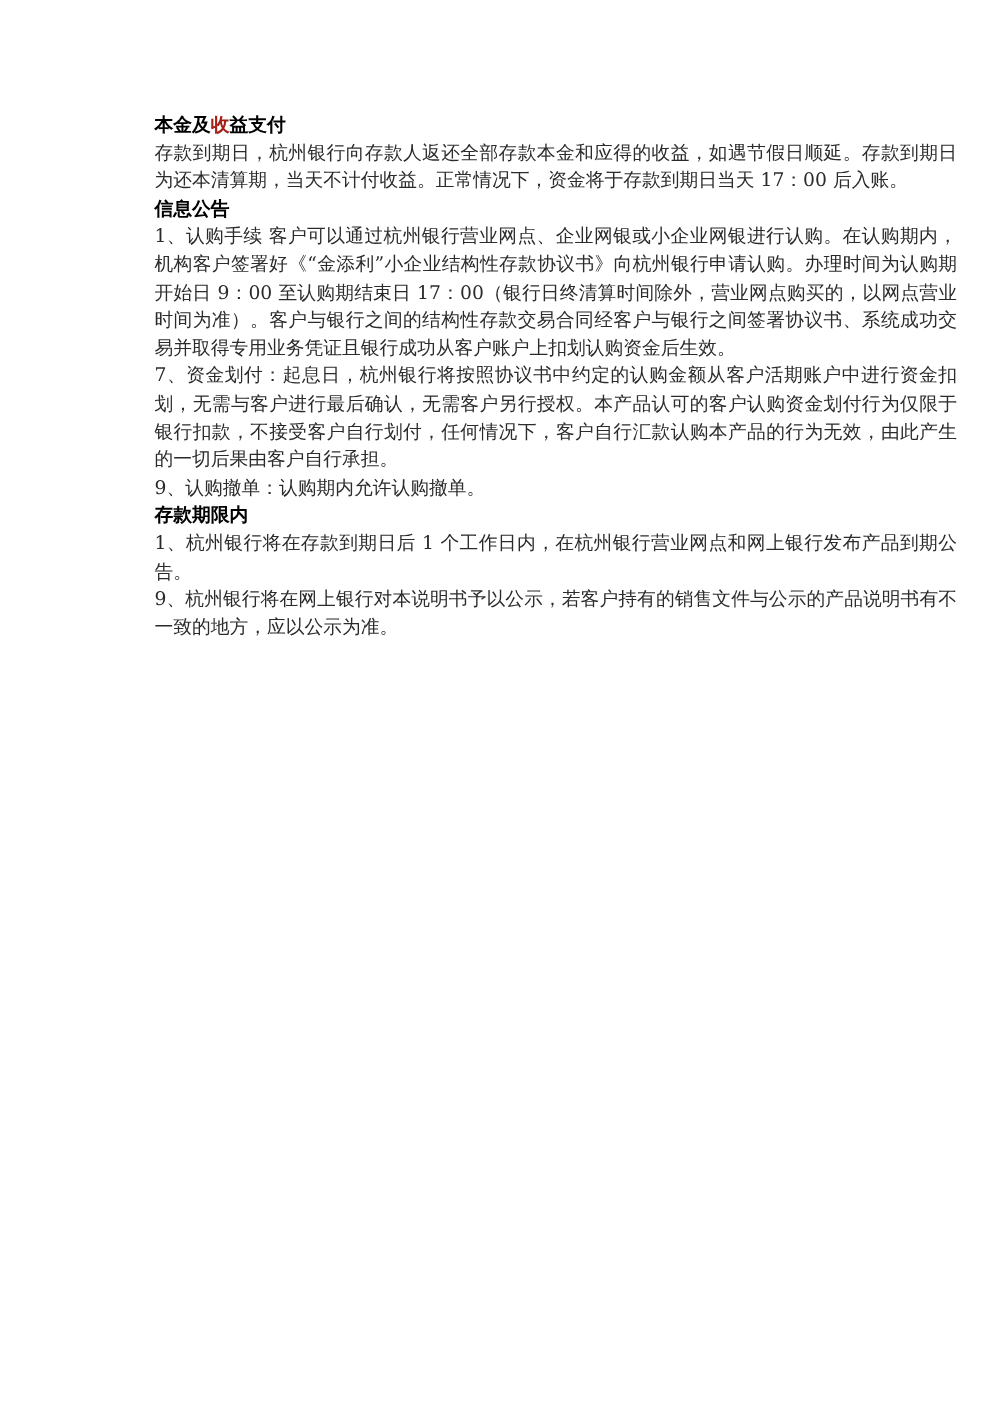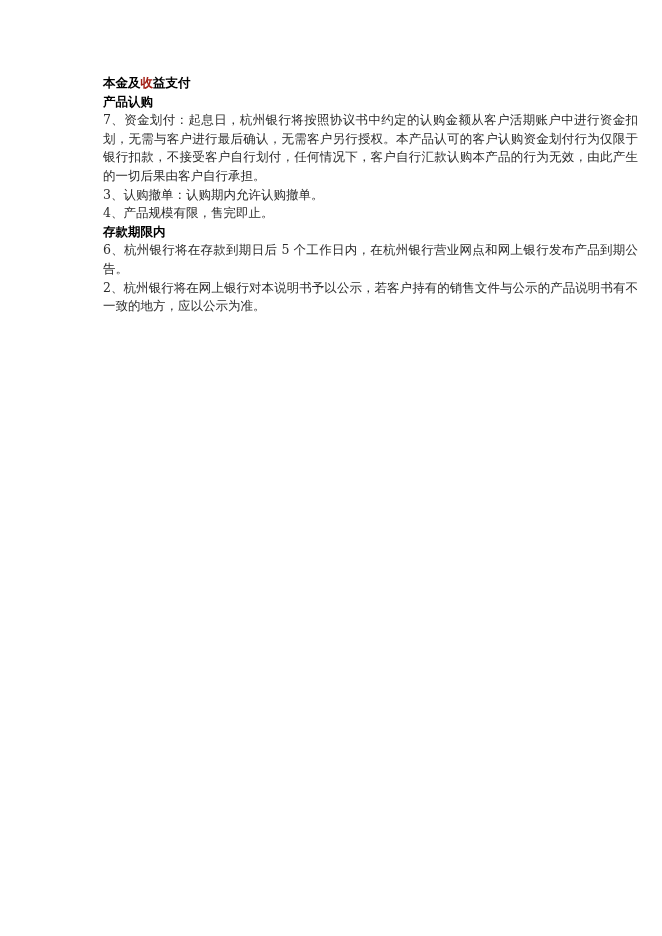--- a/index.html
+++ b/index.html
@@ -42,24 +42,25 @@
     font-weight: bold;
   }
 </style>
 </head>
 <body>
 
 <div class="page">
   <div class="doc">
 
     <h2><span>本金及</span><span class="hl-char">收</span><span>益支付</span></h2>
+    <p>存款到期日，杭州银行向存款人返还全部存款本金和应得的收益，如遇节假日顺延。存款到期日为还本清算期，当天不计付收益。正常情况下，资金将于存款到期日当天 17：00 后入账。</p>
 
-    <h2>产品认购</h2>
+    <h2>信息公告</h2>
+    <p>1、认购手续 客户可以通过杭州银行营业网点、企业网银或小企业网银进行认购。在认购期内，机构客户签署好《“金添利”小企业结构性存款协议书》向杭州银行申请认购。办理时间为认购期开始日 9：00 至认购期结束日 17：00（银行日终清算时间除外，营业网点购买的，以网点营业时间为准）。客户与银行之间的结构性存款交易合同经客户与银行之间签署协议书、系统成功交易并取得专用业务凭证且银行成功从客户账户上扣划认购资金后生效。</p>
     <p>7、资金划付：起息日，杭州银行将按照协议书中约定的认购金额从客户活期账户中进行资金扣划，无需与客户进行最后确认，无需客户另行授权。本产品认可的客户认购资金划付行为仅限于银行扣款，不接受客户自行划付，任何情况下，客户自行汇款认购本产品的行为无效，由此产生的一切后果由客户自行承担。</p>
-    <p>3、认购撤单：认购期内允许认购撤单。</p>
-    <p>4、产品规模有限，售完即止。</p>
+    <p>9、认购撤单：认购期内允许认购撤单。</p>
 
     <h2>存款期限内</h2>
-    <p>6、杭州银行将在存款到期日后 5 个工作日内，在杭州银行营业网点和网上银行发布产品到期公告。</p>
-    <p>2、杭州银行将在网上银行对本说明书予以公示，若客户持有的销售文件与公示的产品说明书有不一致的地方，应以公示为准。</p>
+    <p>1、杭州银行将在存款到期日后 1 个工作日内，在杭州银行营业网点和网上银行发布产品到期公告。</p>
+    <p>9、杭州银行将在网上银行对本说明书予以公示，若客户持有的销售文件与公示的产品说明书有不一致的地方，应以公示为准。</p>
 
   </div>
 </div>
 
 </body></html>

